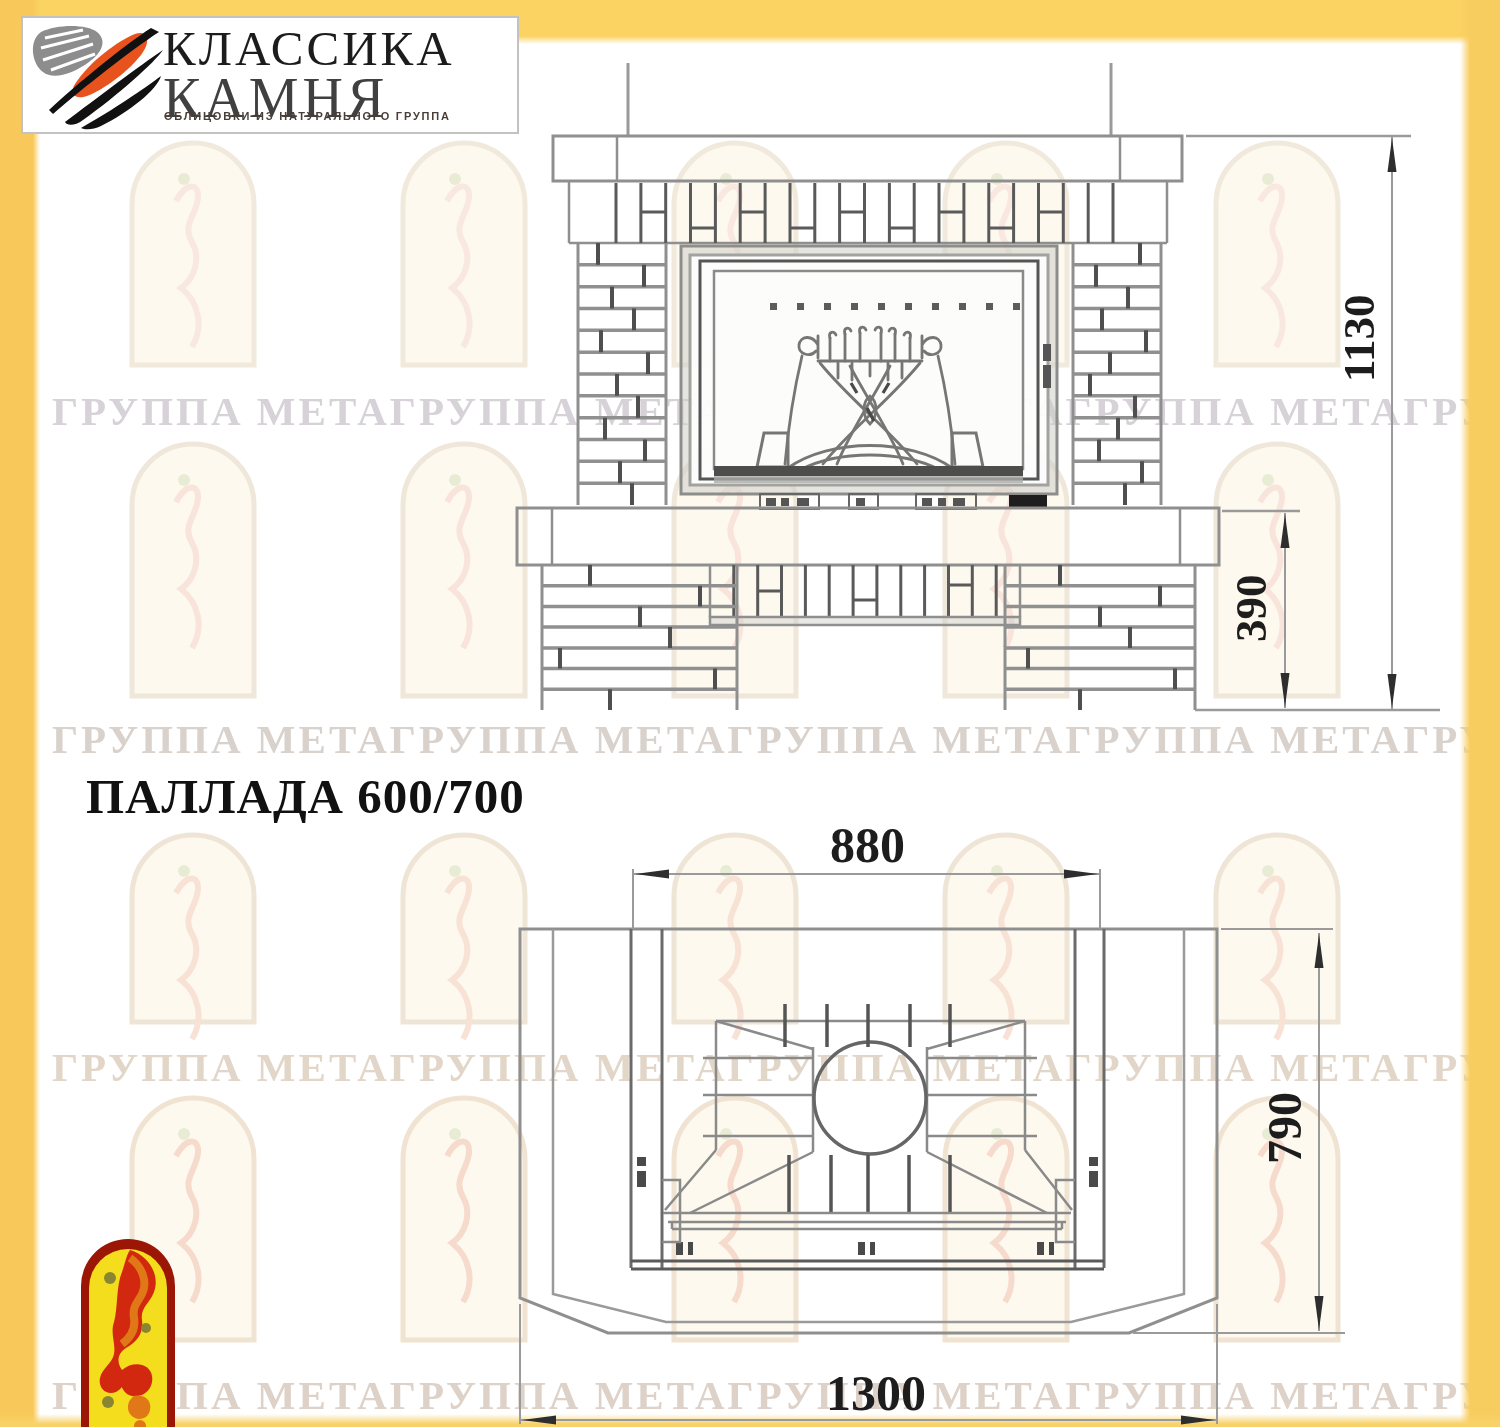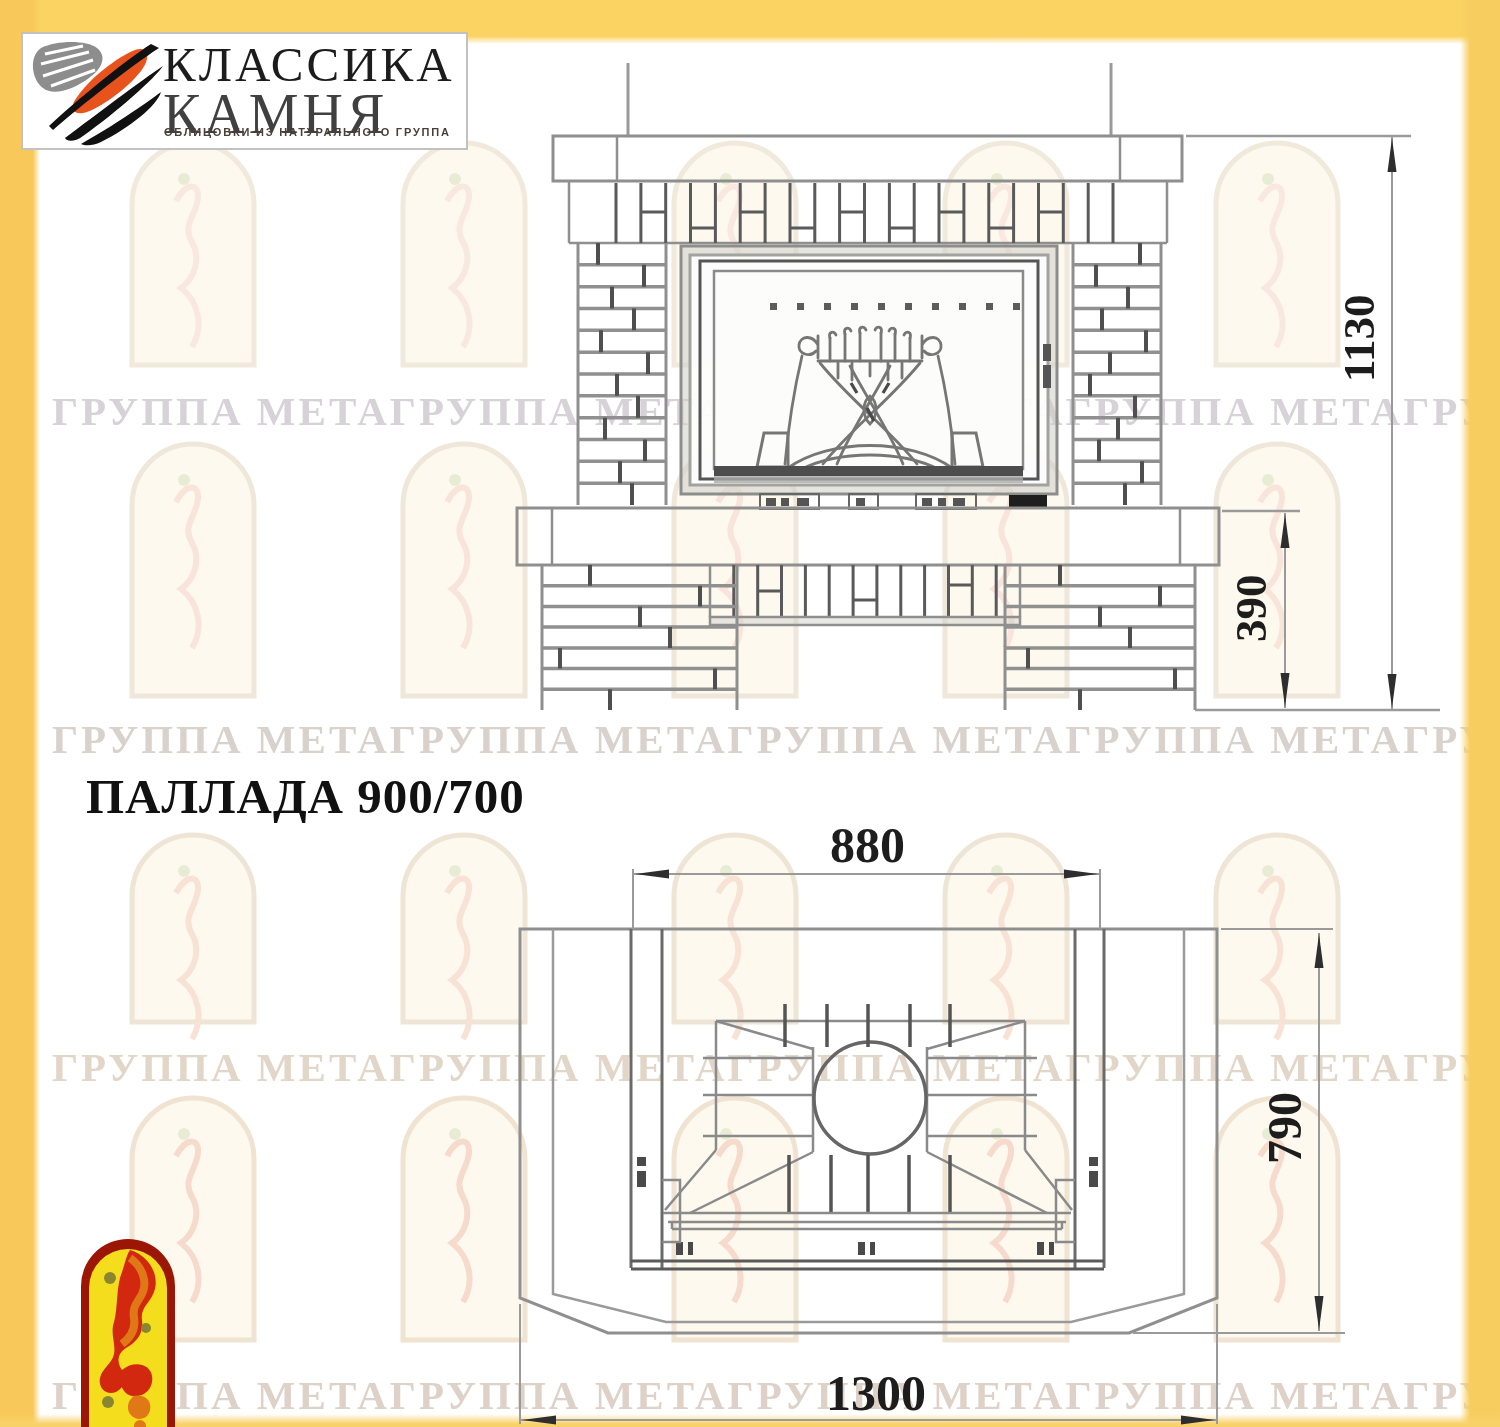--- a/index.html
+++ b/index.html
@@ -389,41 +389,41 @@
 
 <g>
         <path d="M521,1420 H1216" stroke="#9a9a9a" stroke-width="2" fill="none"></path>
         <polygon points="522.0,1420.0 556.0,1415.5 556.0,1424.5" fill="#2e2e2e"></polygon>
         <polygon points="1215.0,1420.0 1181.0,1415.5 1181.0,1424.5" fill="#2e2e2e"></polygon>
       </g>
 
 <text x="826" y="1410" font-family="Liberation Serif,serif" font-size="50" font-weight="bold" fill="#1d1d1d">1300</text>
   </svg>
 
-  <div style="position:absolute;left:21px;top:32px;width:447px;height:118px;background:#ffffff;border:2px solid #c2c2c2;box-sizing:border-box;">
+  <div style="position:absolute;left:21px;top:16px;width:498px;height:118px;background:#ffffff;border:2px solid #c2c2c2;box-sizing:border-box;">
 <svg width="447" height="118" viewBox="0 0 447 118" style="position:absolute;left:0;top:0;" xmlns="http://www.w3.org/2000/svg">
 
 <path d="M18,14 C34,6 64,6 74,14 C84,22 80,34 66,44 C50,56 30,62 20,54 C8,45 6,22 18,14 Z" fill="#8d8d8d"></path>
 <path d="M22,20 L60,12 M18,30 L66,18 M20,42 L70,26 M28,52 L72,36" stroke="#ffffff" stroke-width="3" fill="none"></path>
 
 <path d="M52,66 C66,44 96,22 112,16 C124,12 128,22 120,34 C108,52 80,72 64,78 C52,82 46,76 52,66 Z" fill="#e8521c"></path>
 
 <path d="M30,96 C60,70 108,32 136,14 L128,10 C100,28 54,66 26,92 Z" fill="#111111"></path>
 <path d="M42,104 C74,80 116,48 140,32 C132,44 94,78 60,102 C52,108 44,108 42,104 Z" fill="#111111"></path>
 <path d="M58,110 C90,92 122,70 138,58 C134,72 106,94 78,108 C70,112 62,112 58,110 Z" fill="#111111"></path>
 </svg>
 
 <div style="position:absolute;left:140px;top:2px;font-family:'Liberation Serif',serif;font-size:49px;color:#1c1c1c;letter-spacing:3px;">КЛАССИКА</div>
 
 <div style="position:absolute;left:140px;top:48px;font-family:'Liberation Serif',serif;font-size:56px;color:#404040;letter-spacing:4px;">КАМНЯ</div>
 
 <div style="position:absolute;left:141px;top:92px;font-family:'Liberation Sans',sans-serif;font-size:11px;font-weight:bold;color:#4a3f38;letter-spacing:1.8px;">ОБЛИЦОВКИ ИЗ НАТУРАЛЬНОГО ГРУППА</div>
   </div>
 
-  <div style="position:absolute;left:86px;top:768px;font-family:'Liberation Serif',serif;font-weight:bold;font-size:49px;color:#111;letter-spacing:1px;">ПАЛЛАДА 900/700</div>
+  <div style="position:absolute;left:86px;top:768px;font-family:'Liberation Serif',serif;font-weight:bold;font-size:49px;color:#111;letter-spacing:1px;">ПАЛЛАДА 600/700</div>
 
 <svg width="100" height="195" viewBox="0 0 100 195" style="position:absolute;left:78px;top:1236px;" xmlns="http://www.w3.org/2000/svg">
 
 <path d="M3,195 V50 a47,47 0 0 1 94,0 V195 Z" fill="#9c1605"></path>
 <path d="M11,195 V52 a39,39 0 0 1 78,0 V195 Z" fill="#f4dd1d"></path>
 
 <path d="M52,14 C72,20 82,40 76,56 C72,67 62,72 64,84 C66,98 58,106 48,112 C40,117 38,126 44,134 C50,142 46,152 38,156 C28,160 20,152 22,142 C24,132 34,128 36,118 C38,108 32,98 36,86 C40,72 38,50 44,36 C47,28 48,20 52,14 Z" fill="#d2280f"></path>
 <path d="M52,22 C64,30 70,46 64,58 C60,66 54,70 56,82 C58,94 52,102 44,108" fill="none" stroke="#e07818" stroke-width="8"></path>
 <path d="M44,134 C56,124 72,128 74,140 C76,152 66,162 54,160 C44,158 40,146 44,134 Z" fill="#d2280f"></path>
 <path d="M56,160 C66,158 74,164 72,174 C70,184 58,186 52,178 C48,172 50,164 56,160 Z" fill="#e07818"></path>

